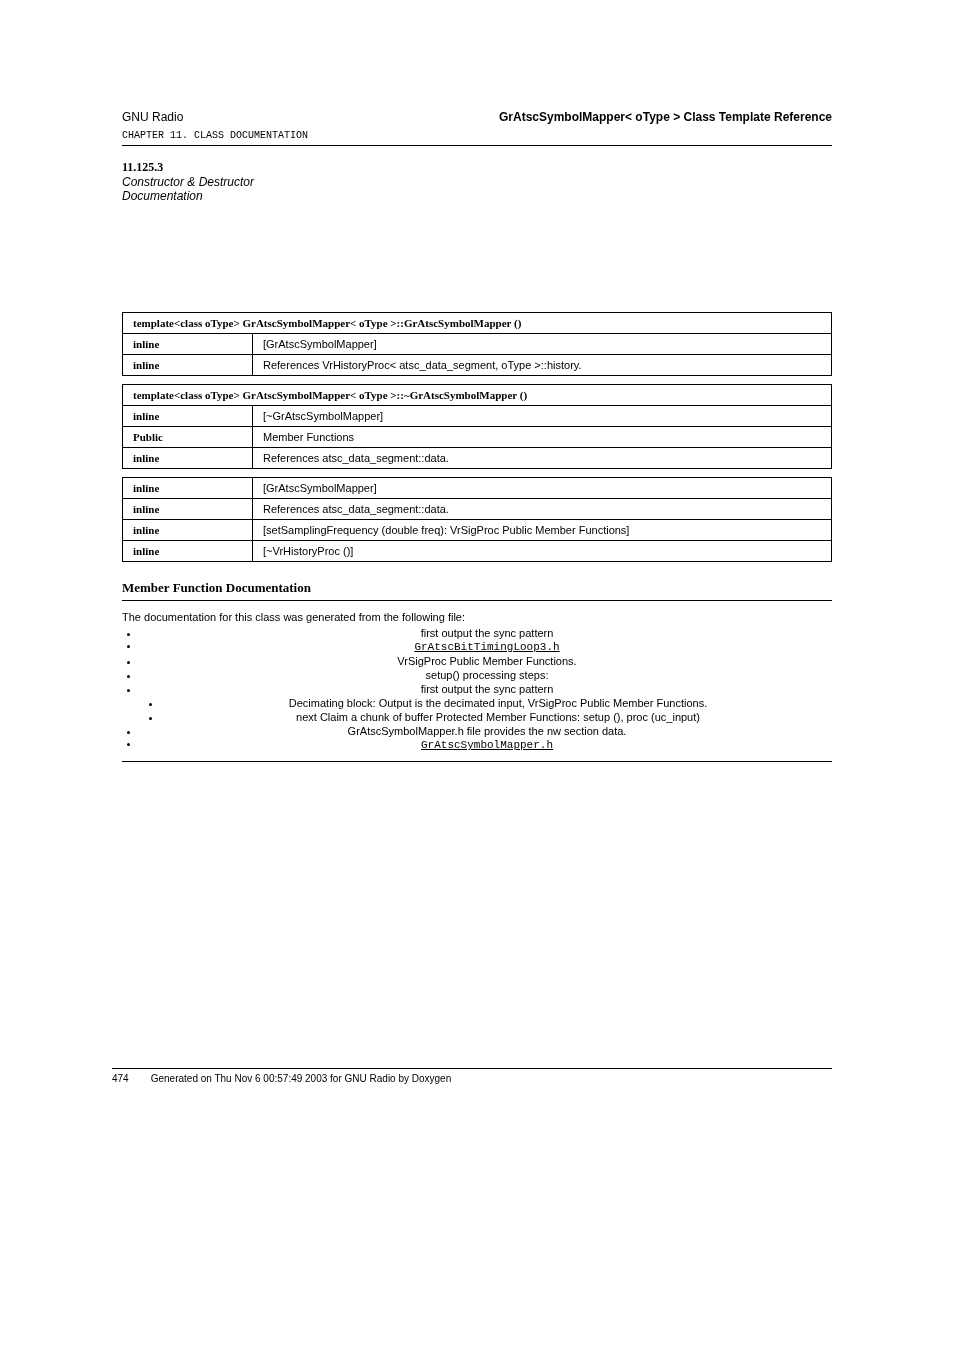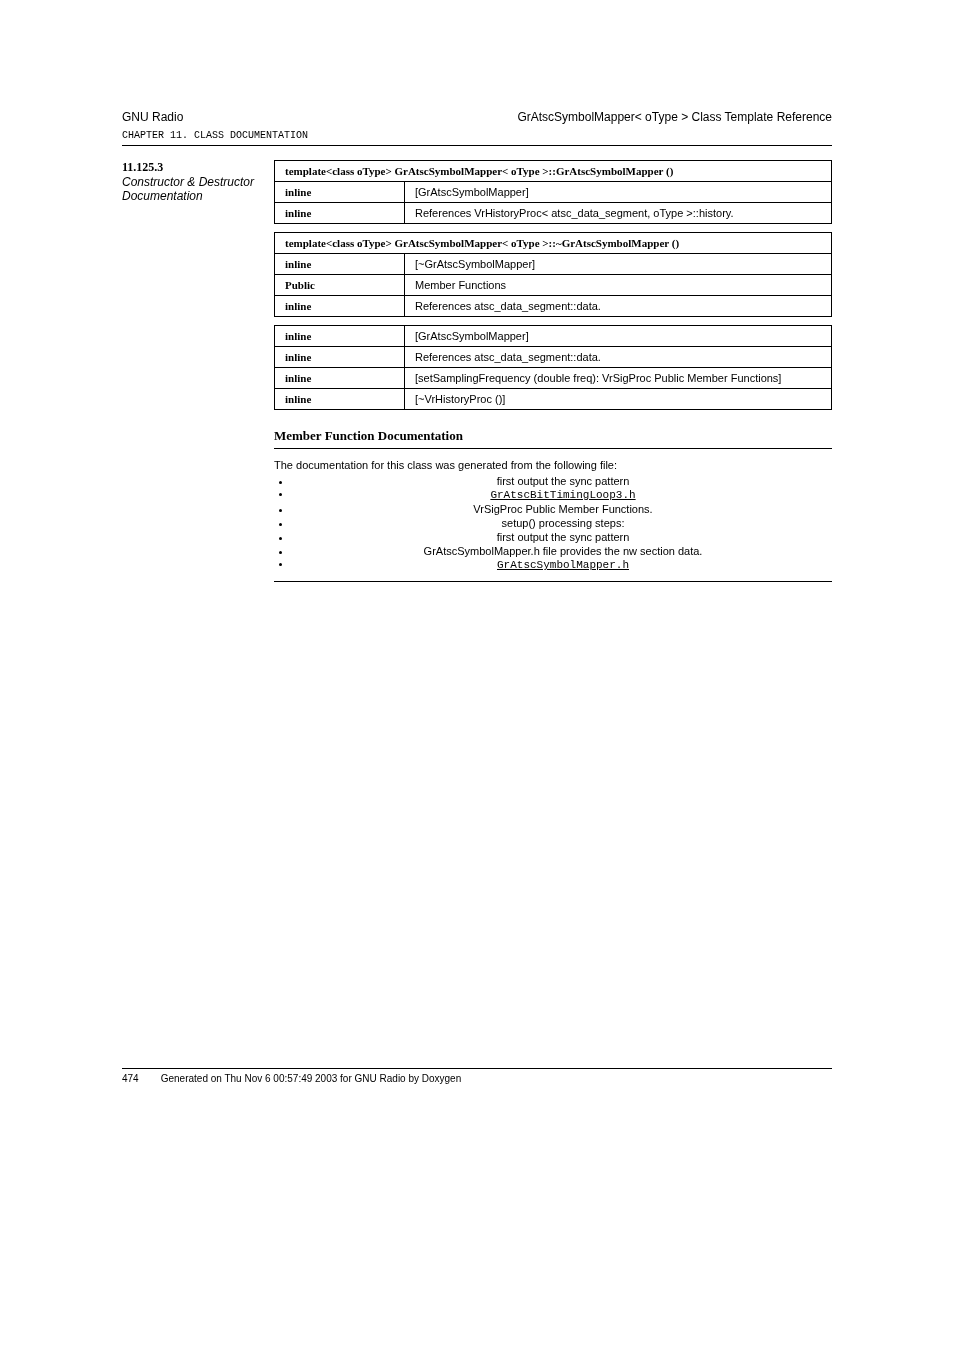--- a/index.html
+++ b/index.html
@@ -15,32 +15,33 @@
     position: relative;
     padding: 110px 122px 4px 122px;
   }
   .toprow {
     display: flex;
     justify-content: space-between;
     font-size: 12px;
     font-family: Arial, Helvetica, sans-serif;
     margin-bottom: 6px;
   }
-  .toprow .right { font-weight: normal; }
+  .toprow .right { font-weight: bold; }
   .chapter {
     font-family: Liberation Mono, monospace;
     font-size: 10px;
   }
   .hr-top {
     border: 0; border-top: 1px solid #000;
     margin: 4px 0 0 0;
   }
   .two-col {
     display: flex;
     margin-top: 14px;
+    flex-direction: column;
   }
   .lmargin {
     width: 152px;
     flex: 0 0 152px;
     font-size: 12px;
     font-family: Arial, Helvetica, sans-serif;
     font-style: italic;
   }
   .lmargin .label {
     font-style: normal;
@@ -97,21 +98,21 @@
     padding-left: 20px;
     margin: 2px 0;
   }
   .mono { font-family: "Courier New", monospace; text-decoration: underline; }
   .content-bottom-rule {
     border: 0; border-top: 1px solid #000;
     margin: 10px 0 0 0;
   }
   .footer {
     position: absolute;
-    left: 122px; right: 122px;
+    left: 112px; right: 122px;
     bottom: 267px;
     text-align: center;
   }
   .footer .hr { border: 0; border-top: 1px solid #000; margin: 0 0 4px 0; }
   .footer .info {
     display: flex;
     gap: 22px;
     font-size: 10px;
     font-family: Arial, Helvetica, sans-serif;
   }
@@ -203,20 +204,24 @@
 
       <ul class="deps">
         <li>
           <span>first output the sync pattern</span>
         </li>
         <li class="mono">GrAtscBitTimingLoop3.h</li>
         <li>VrSigProc Public Member Functions.</li>
         <li>setup() processing steps:</li>
         <li>
           <span>first output the sync pattern</span>
+          <ul>
+            <li>Decimating block: Output is the decimated input, VrSigProc Public Member Functions.</li>
+            <li>next Claim a chunk of buffer Protected Member Functions: setup (), proc (uc_input)</li>
+          </ul>
         </li>
         <li>GrAtscSymbolMapper.h file provides the nw section data.</li>
         <li class="mono">GrAtscSymbolMapper.h</li>
       </ul>
 
       <hr class="content-bottom-rule">
     </div>
   </div>
 
   <div class="footer">

